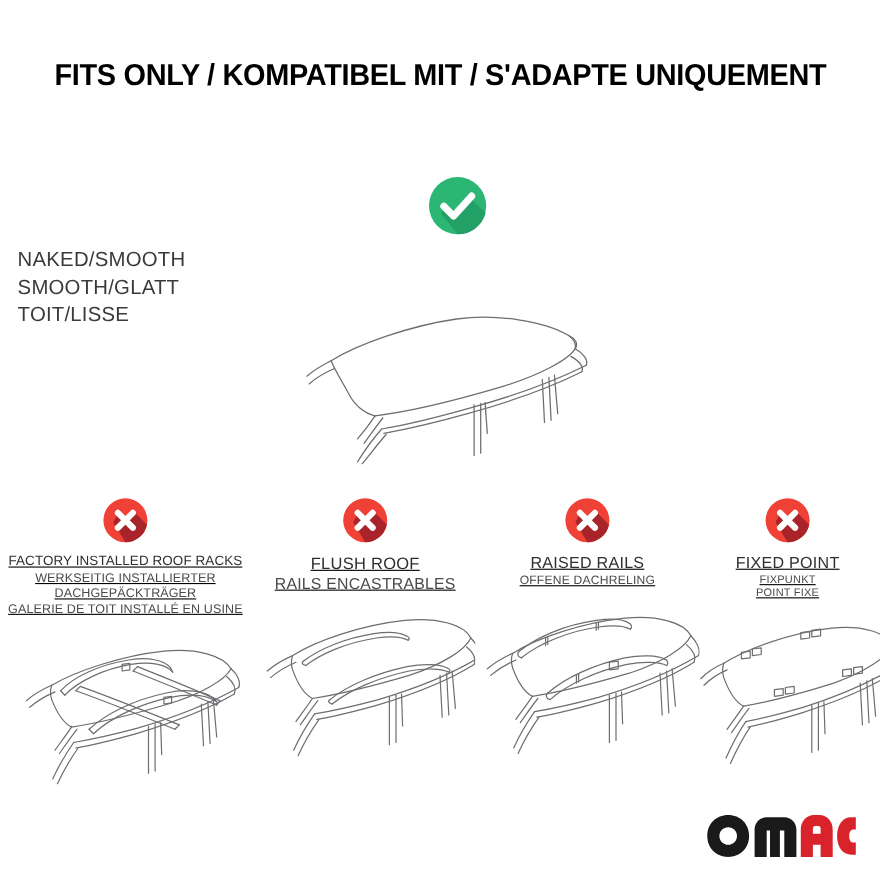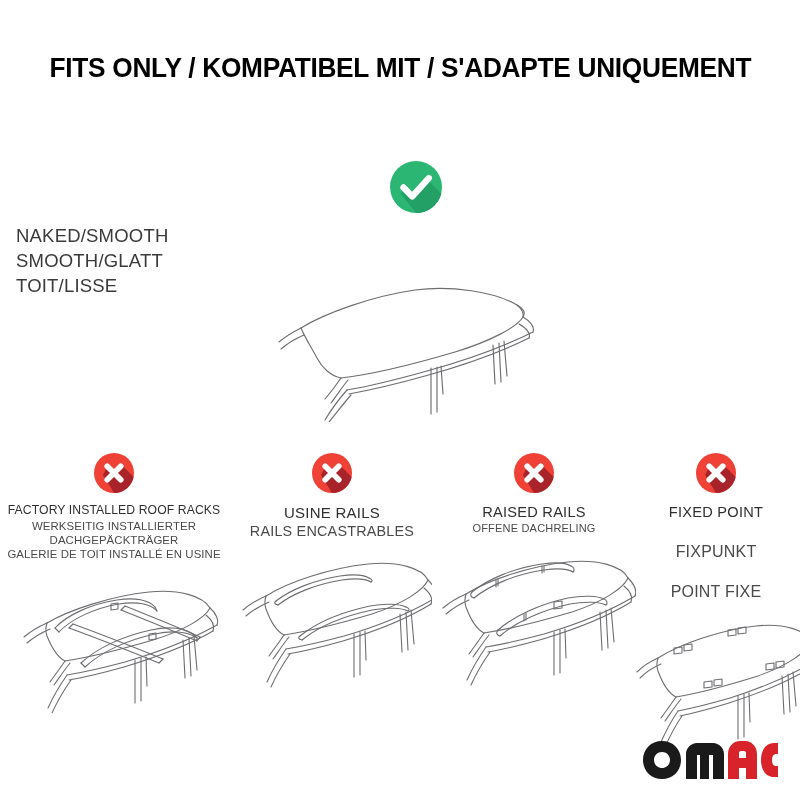--- a/index.html
+++ b/index.html
@@ -92,21 +92,21 @@
   .col-2 { width: 208px; }
   .col-3 { width: 196px; }
   .col-4 { width: 168px; text-align: center; }
 
   .x-badge {
     width: 42px;
     height: 42px;
   }
   .x-badge svg { display: block; }
 
-  .labels { margin-top: 9px; }
+  .labels { margin-top: 9px; text-decoration: underline; }
   .lbl-primary {
     font-size: 13.4px;
     color: #2f2f31;
     letter-spacing: 0.25px;
     line-height: 1.28;
     white-space: nowrap;
   }
   .lbl-secondary {
     font-size: 12.6px;
     color: #4a4a4c;
@@ -114,21 +114,21 @@
     line-height: 1.26;
     white-space: nowrap;
   }
   .col-1 .lbl-primary { font-size: 12.2px; letter-spacing: 0.1px; }
   .col-1 .lbl-secondary { font-size: 11.4px; letter-spacing: 0.1px; }
   .col-2 .lbl-primary { font-size: 15px; }
   .col-2 .lbl-secondary { font-size: 14.4px; }
   .col-3 .lbl-primary { font-size: 14.6px; }
   .col-3 .lbl-secondary { font-size: 11px; }
   .col-4 .lbl-primary { font-size: 14.6px; }
-  .col-4 .lbl-secondary { font-size: 16px; margin-top: 20px; }
+  .col-4 .lbl-secondary { font-size: 10px; }
 
   .sub-illus {
     margin-top: 6px;
     width: 100%;
     height: 150px;
   }
   .sub-illus svg { display: block; margin: 0 auto; }
 
   
   .logo {
@@ -271,21 +271,21 @@
   <div class="col col-2">
     <div class="x-badge">
       <svg width="42" height="42" viewBox="0 0 42 42">
         <circle cx="21" cy="21" r="20" fill="#ef4136"></circle>
         <path d="M21 41 A20 20 0 0 0 40.6 25 L30.5 14.8 L21.5 20 L13.8 15.5 L10 23 Z" fill="#a8242a"></path>
         <path d="M14.2 14.2 L27.8 27.8" stroke="#ffffff" stroke-width="5.6" stroke-linecap="round"></path>
         <path d="M27.8 14.2 L14.2 27.8" stroke="#ffffff" stroke-width="5.6" stroke-linecap="round"></path>
       </svg>
     </div>
     <div class="labels">
-      <div class="lbl-primary">USINE RAILS</div>
+      <div class="lbl-primary">FLUSH ROOF</div>
       <div class="lbl-secondary">RAILS ENCASTRABLES</div>
     </div>
     <div class="sub-illus">
       <svg width="200" height="145" viewBox="0 0 200 145">
         <g fill="none" stroke="#6e6e72" stroke-width="1.1" stroke-linejoin="round" stroke-linecap="round">
           <path d="M34 50 C56 36 98 22 136 18 C166 15 190 22 196 34"></path>
           <path d="M196 34 C191 45 170 58 140 68 C106 78 72 86 52 89"></path>
           <path d="M52 89 C44 85 38 74 34 63 C32 57 33 53 34 50"></path>
           <path d="M34 50 C27 53 18 58 11 64"></path>
           <path d="M37 56 C30 59 21 64 14 70"></path>

